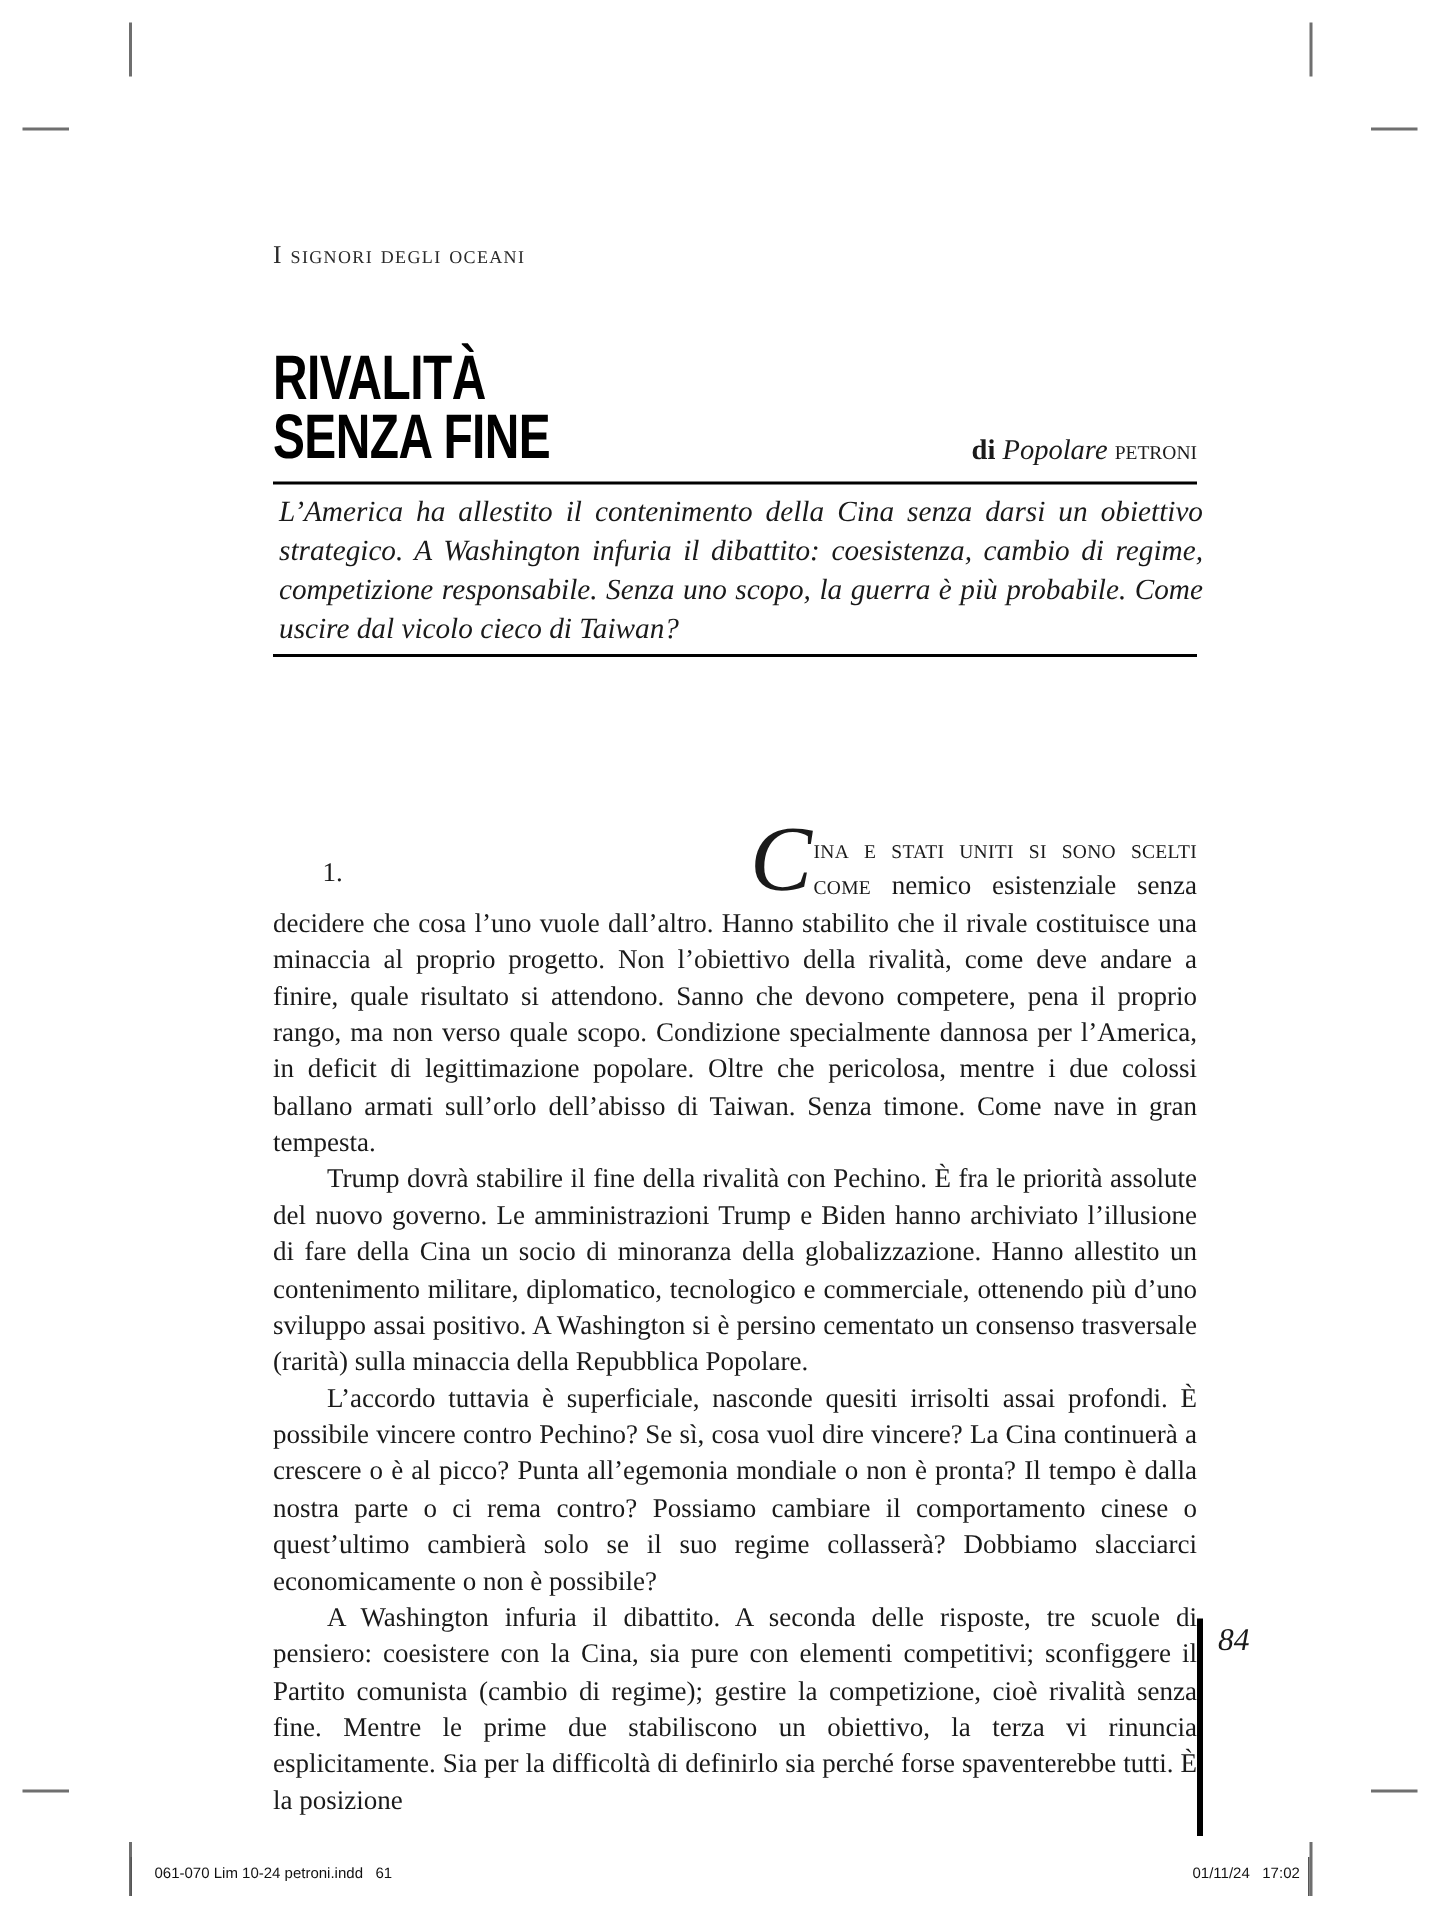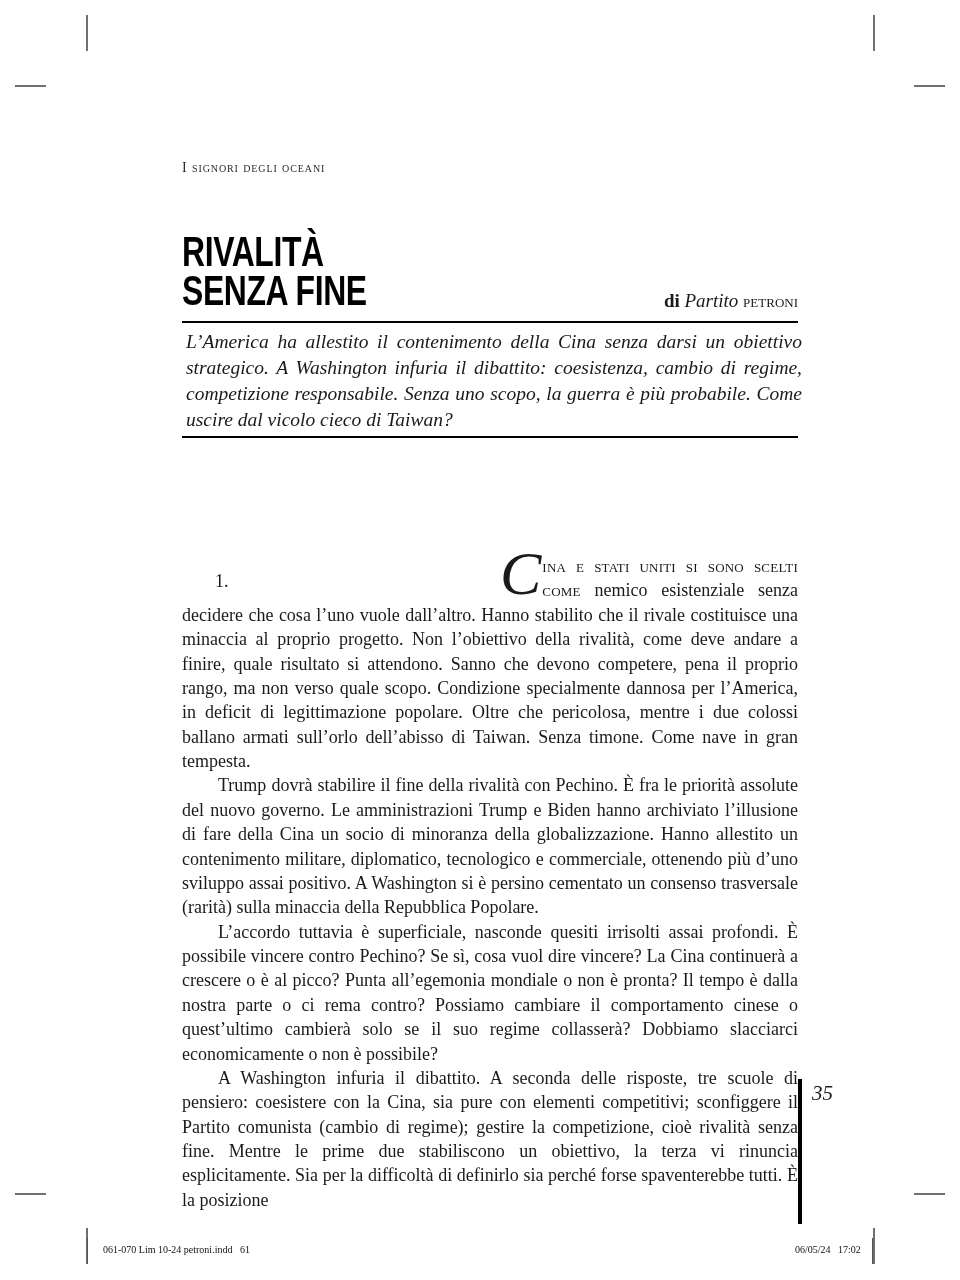--- a/index.html
+++ b/index.html
@@ -31,21 +31,21 @@
   .mark-tl-h { left: 15px;  top: 85px; }
   .mark-tr-h { left: 914px; top: 85px; }
   .mark-bl-h { left: 15px;  top: 1193px; }
   .mark-br-h { left: 914px; top: 1193px; }
 
   
   .running-head {
     position: absolute;
     left: 182px;
     top: 160px;
-    font-size: 14px;
+    font-size: 17px;
     letter-spacing: 0.9px;
     font-variant: small-caps;
     text-transform: lowercase;
     color: #2a2a2a;
   }
   .running-head::first-letter { text-transform: uppercase; }
 
   
   .title-block {
     position: absolute;
@@ -181,21 +181,21 @@
     position: absolute;
     left: 872px;
     top: 1238px;
     width: 1px;
     height: 26px;
     background: #555;
   }
   .slug {
     position: absolute;
     top: 1244px;
-    font-family: Liberation Serif, serif;
+    font-family: Liberation Sans, sans-serif;
     font-size: 10px;
     color: #111;
     white-space: pre;
   }
   .slug-left  { left: 103px; }
   .slug-right { left: 795px; }
 </style>
 </head>
 <body>
 
@@ -208,21 +208,21 @@
 <div class="trim trim-h mark-bl-h"></div>
 <div class="trim trim-h mark-br-h"></div>
 
 <div class="running-head">I SIGNORI DEGLI OCEANI</div>
 
 <div class="title-block">
   <h1 class="headline">
     <span class="line">RIVALITÀ</span>
     <span class="line">SENZA FINE</span>
   </h1>
-  <div class="byline"><span class="di">di</span> <span class="given">Partito</span> <span class="surname">PETRONI</span></div>
+  <div class="byline"><span class="di">di</span> <span class="given">Popolare</span> <span class="surname">PETRONI</span></div>
 </div>
 
 <div class="rule-top"></div>
 
 <p class="deck">L’America ha allestito il contenimento della Cina senza darsi un obiettivo strategico. A Washington infuria il dibattito: coesistenza, cambio di regime, competizione responsabile. Senza uno scopo, la guerra è più probabile. Come uscire dal vicolo cieco di Taiwan?</p>
 
 <div class="rule-bottom"></div>
 
 <div class="body-area">
   <span class="section-num">1.</span>
@@ -230,18 +230,18 @@
   <p class="body"><span class="dropcap">C</span><span class="smallcaps">INA E STATI UNITI SI SONO SCELTI COME</span><span> nemico esistenziale senza decidere che cosa l’uno vuole dall’altro. Hanno stabilito che il rivale costituisce una minaccia al proprio progetto. Non l’obiettivo della rivalità, come deve andare a finire, quale risultato si attendono. Sanno che devono competere, pena il proprio rango, ma non verso quale scopo. Condizione specialmente dannosa per l’America, in deficit di legittimazione popolare. Oltre che pericolosa, mentre i due colossi ballano armati sull’orlo dell’abisso di Taiwan. Senza timone. Come nave in gran tempesta.</span></p>
 
   <p class="body">Trump dovrà stabilire il fine della rivalità con Pechino. È fra le priorità assolute del nuovo governo. Le amministrazioni Trump e Biden hanno archiviato l’illusione di fare della Cina un socio di minoranza della globalizzazione. Hanno allestito un contenimento militare, diplomatico, tecnologico e commerciale, ottenendo più d’uno sviluppo assai positivo. A Washington si è persino cementato un consenso trasversale (rarità) sulla minaccia della Repubblica Popolare.</p>
 
   <p class="body">L’accordo tuttavia è superficiale, nasconde quesiti irrisolti assai profondi. È possibile vincere contro Pechino? Se sì, cosa vuol dire vincere? La Cina continuerà a crescere o è al picco? Punta all’egemonia mondiale o non è pronta? Il tempo è dalla nostra parte o ci rema contro? Possiamo cambiare il comportamento cinese o quest’ultimo cambierà solo se il suo regime collasserà? Dobbiamo slacciarci economicamente o non è possibile?</p>
 
   <p class="body">A Washington infuria il dibattito. A seconda delle risposte, tre scuole di pensiero: coesistere con la Cina, sia pure con elementi competitivi; sconfiggere il Partito comunista (cambio di regime); gestire la competizione, cioè rivalità senza fine. Mentre le prime due stabiliscono un obiettivo, la terza vi rinuncia esplicitamente. Sia per la difficoltà di definirlo sia perché forse spaventerebbe tutti. È la posizione</p>
 </div>
 
 <div class="folio-rule"></div>
-<div class="folio">35</div>
+<div class="folio">84</div>
 
 <div class="slug-rule-left"></div>
 <div class="slug-rule-right"></div>
 <div class="slug slug-left">061-070 Lim 10-24 petroni.indd   61</div>
-<div class="slug slug-right">06/05/24   17:02</div>
+<div class="slug slug-right">01/11/24   17:02</div>
 
 </body></html>

